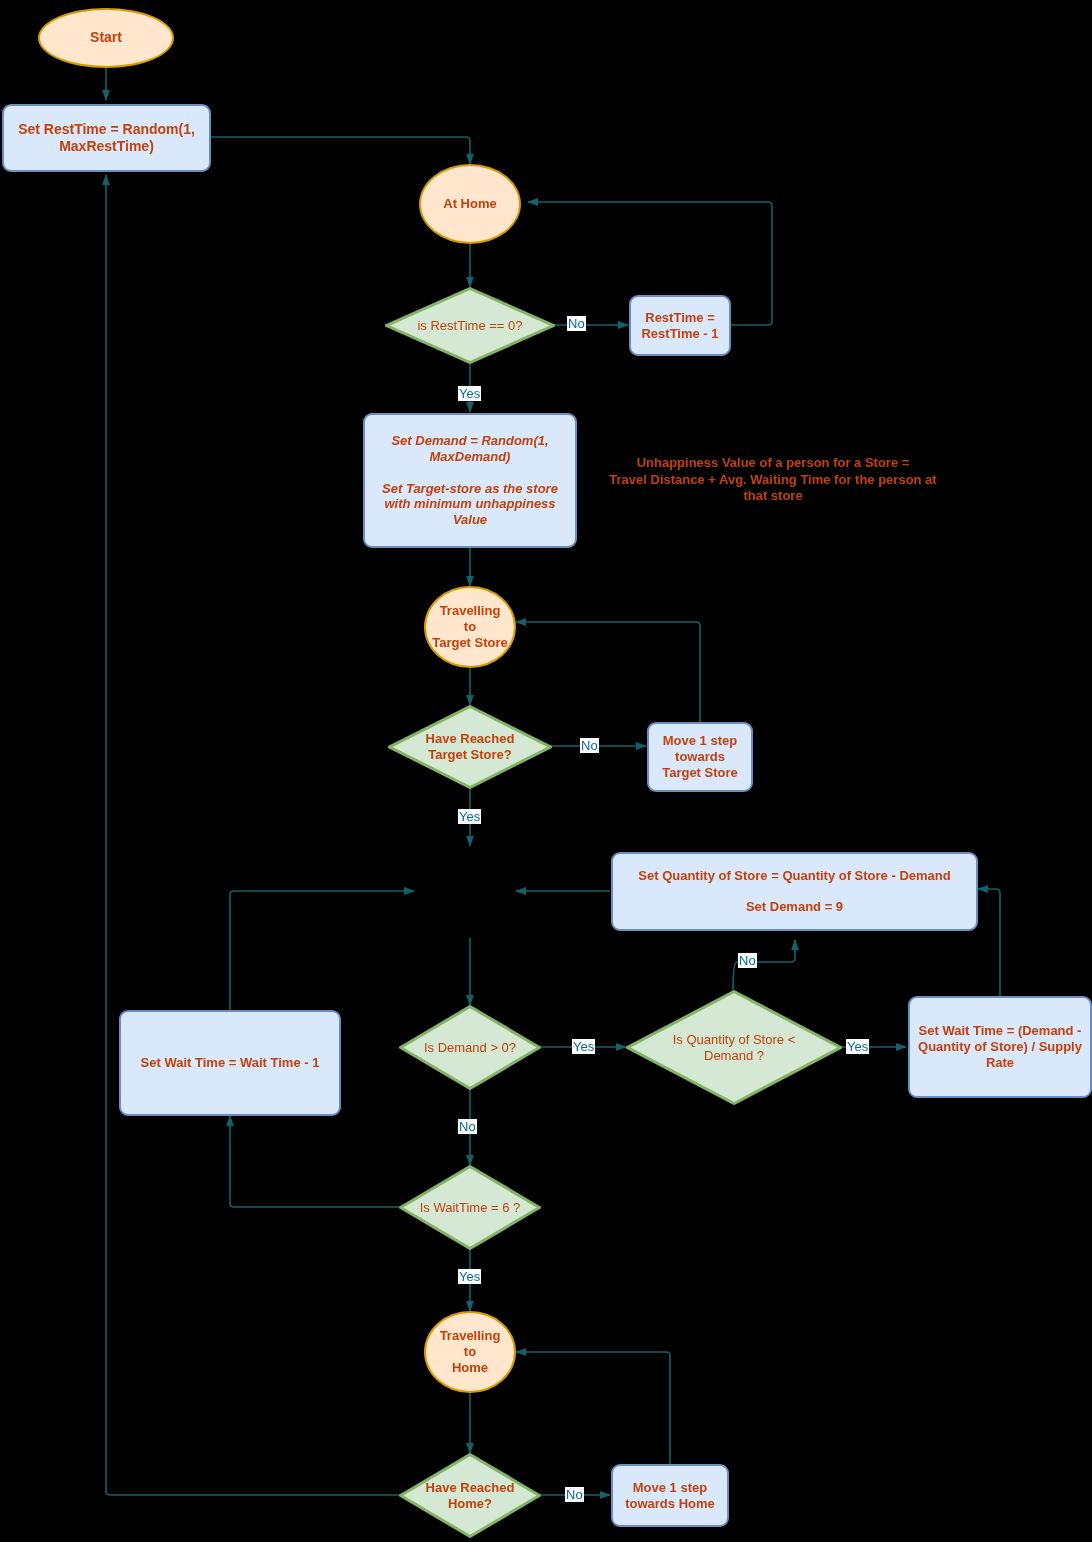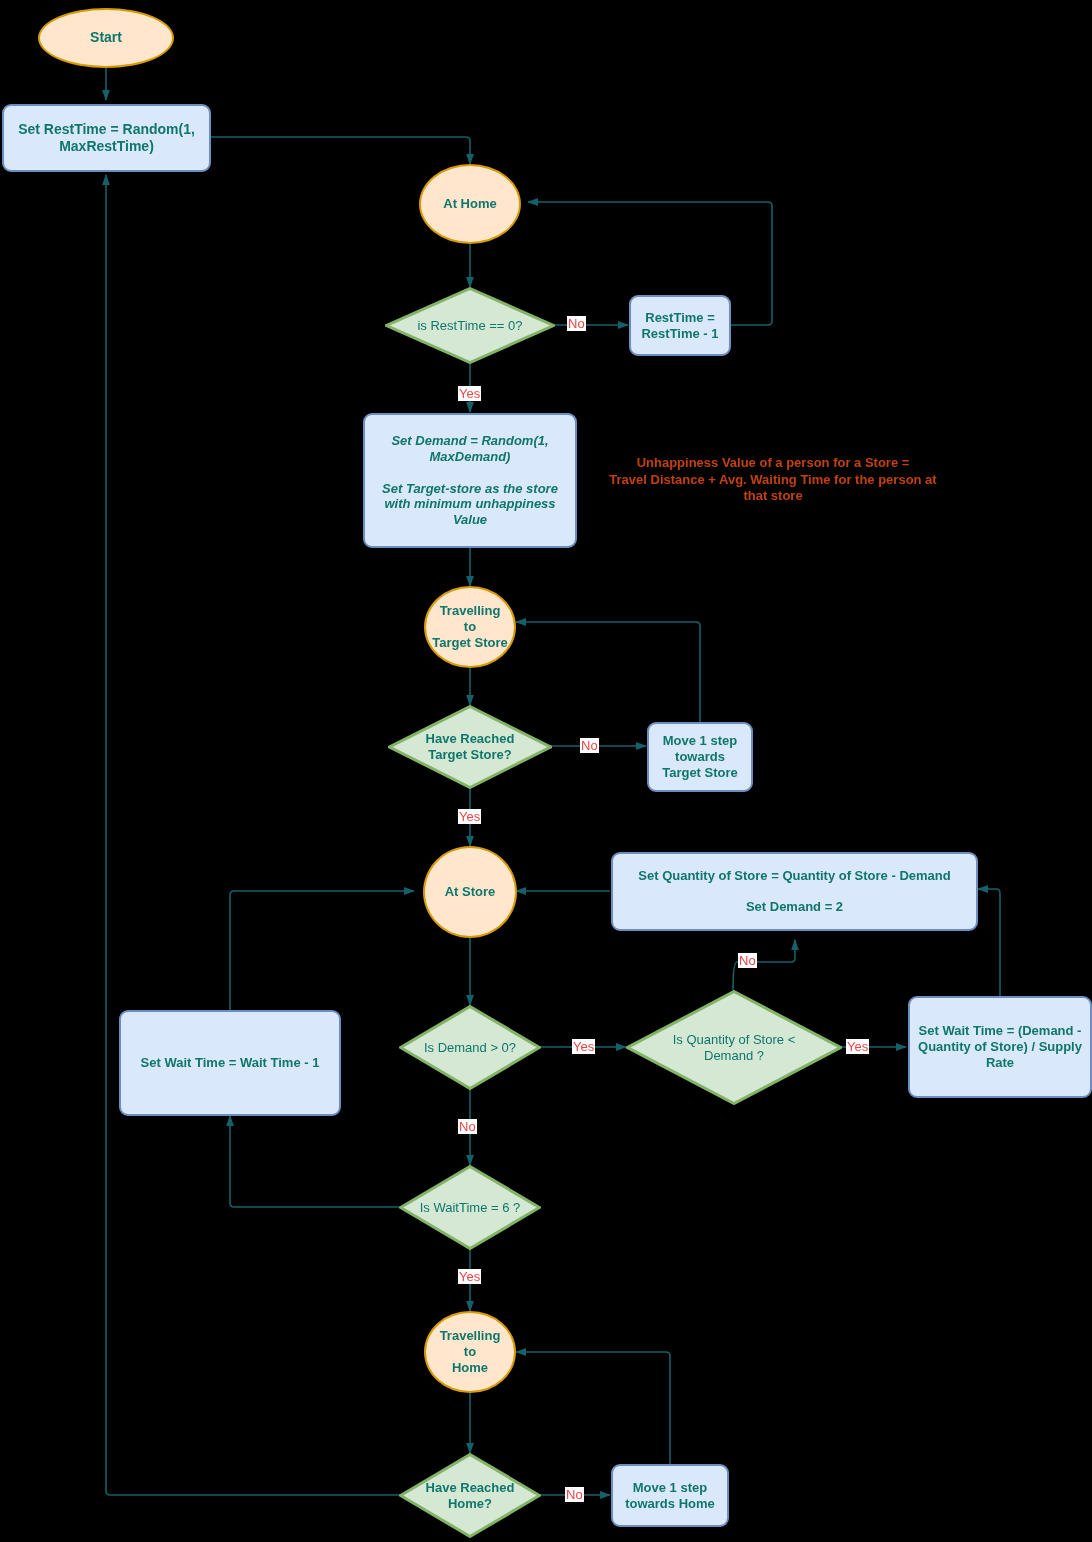--- a/index.html
+++ b/index.html
@@ -26,21 +26,21 @@
     height: 1542px;
     pointer-events: none;
   }
   .node {
     position: absolute;
     box-sizing: border-box;
     display: flex;
     align-items: center;
     justify-content: center;
     text-align: center;
-    color: #0f766e;
+    color: #c2410c;
     font-weight: bold;
     line-height: 1.22;
     z-index: 3;
   }
   .node .txt {
     display: block;
     width: 100%;
     padding: 0 6px;
     box-sizing: border-box;
     white-space: pre-line;
@@ -70,21 +70,21 @@
     z-index: 1;
   }
   .n-decision .txt {
     position: relative;
     z-index: 2;
   }
   
   .elabel {
     position: absolute;
     background: #ffffff;
-    color: #ef4444;
+    color: #0369a1;
     font-size: 13px;
     font-weight: normal;
     line-height: 1.1;
     padding: 1px 1px 0 1px;
     z-index: 4;
     white-space: nowrap;
     font-family: "Liberation Sans", sans-serif;
   }
   
   .annotation {
@@ -213,28 +213,25 @@
     <span class="txt">Have Reached
 Target Store?</span>
   </div>
 
   <div class="node n-process" style="left:647px; top:722px; width:106px; height:70px; font-size:13px;">
     <span class="txt">Move 1 step
 towards
 Target Store</span>
   </div>
 
-  <div class="node n-ellipse" style="left:423px; top:846px; width:94px; height:92px; font-size:13px;">
-    <span class="txt">At Store</span>
-  </div>
 
   <div class="node n-process" style="left:611px; top:852px; width:367px; height:79px; font-size:13px;">
     <span class="txt">Set Quantity of Store = Quantity of Store - Demand
 
-Set Demand = 2</span>
+Set Demand = 9</span>
   </div>
 
   <div class="node n-decision" style="left:399px; top:1005px; width:142px; height:85px; font-size:13px; font-weight:normal;">
     <svg class="diamond-svg" viewBox="0 0 142 85" preserveAspectRatio="none" xmlns="http://www.w3.org/2000/svg">
       <polygon points="71,1.5 140.5,42.5 71,83.5 1.5,42.5" fill="#d5e8d4" stroke="#82b366" stroke-width="3"></polygon>
     </svg>
     <span class="txt">Is Demand &gt; 0?</span>
   </div>
 
   <div class="node n-process" style="left:908px; top:996px; width:184px; height:102px; font-size:13px;">

